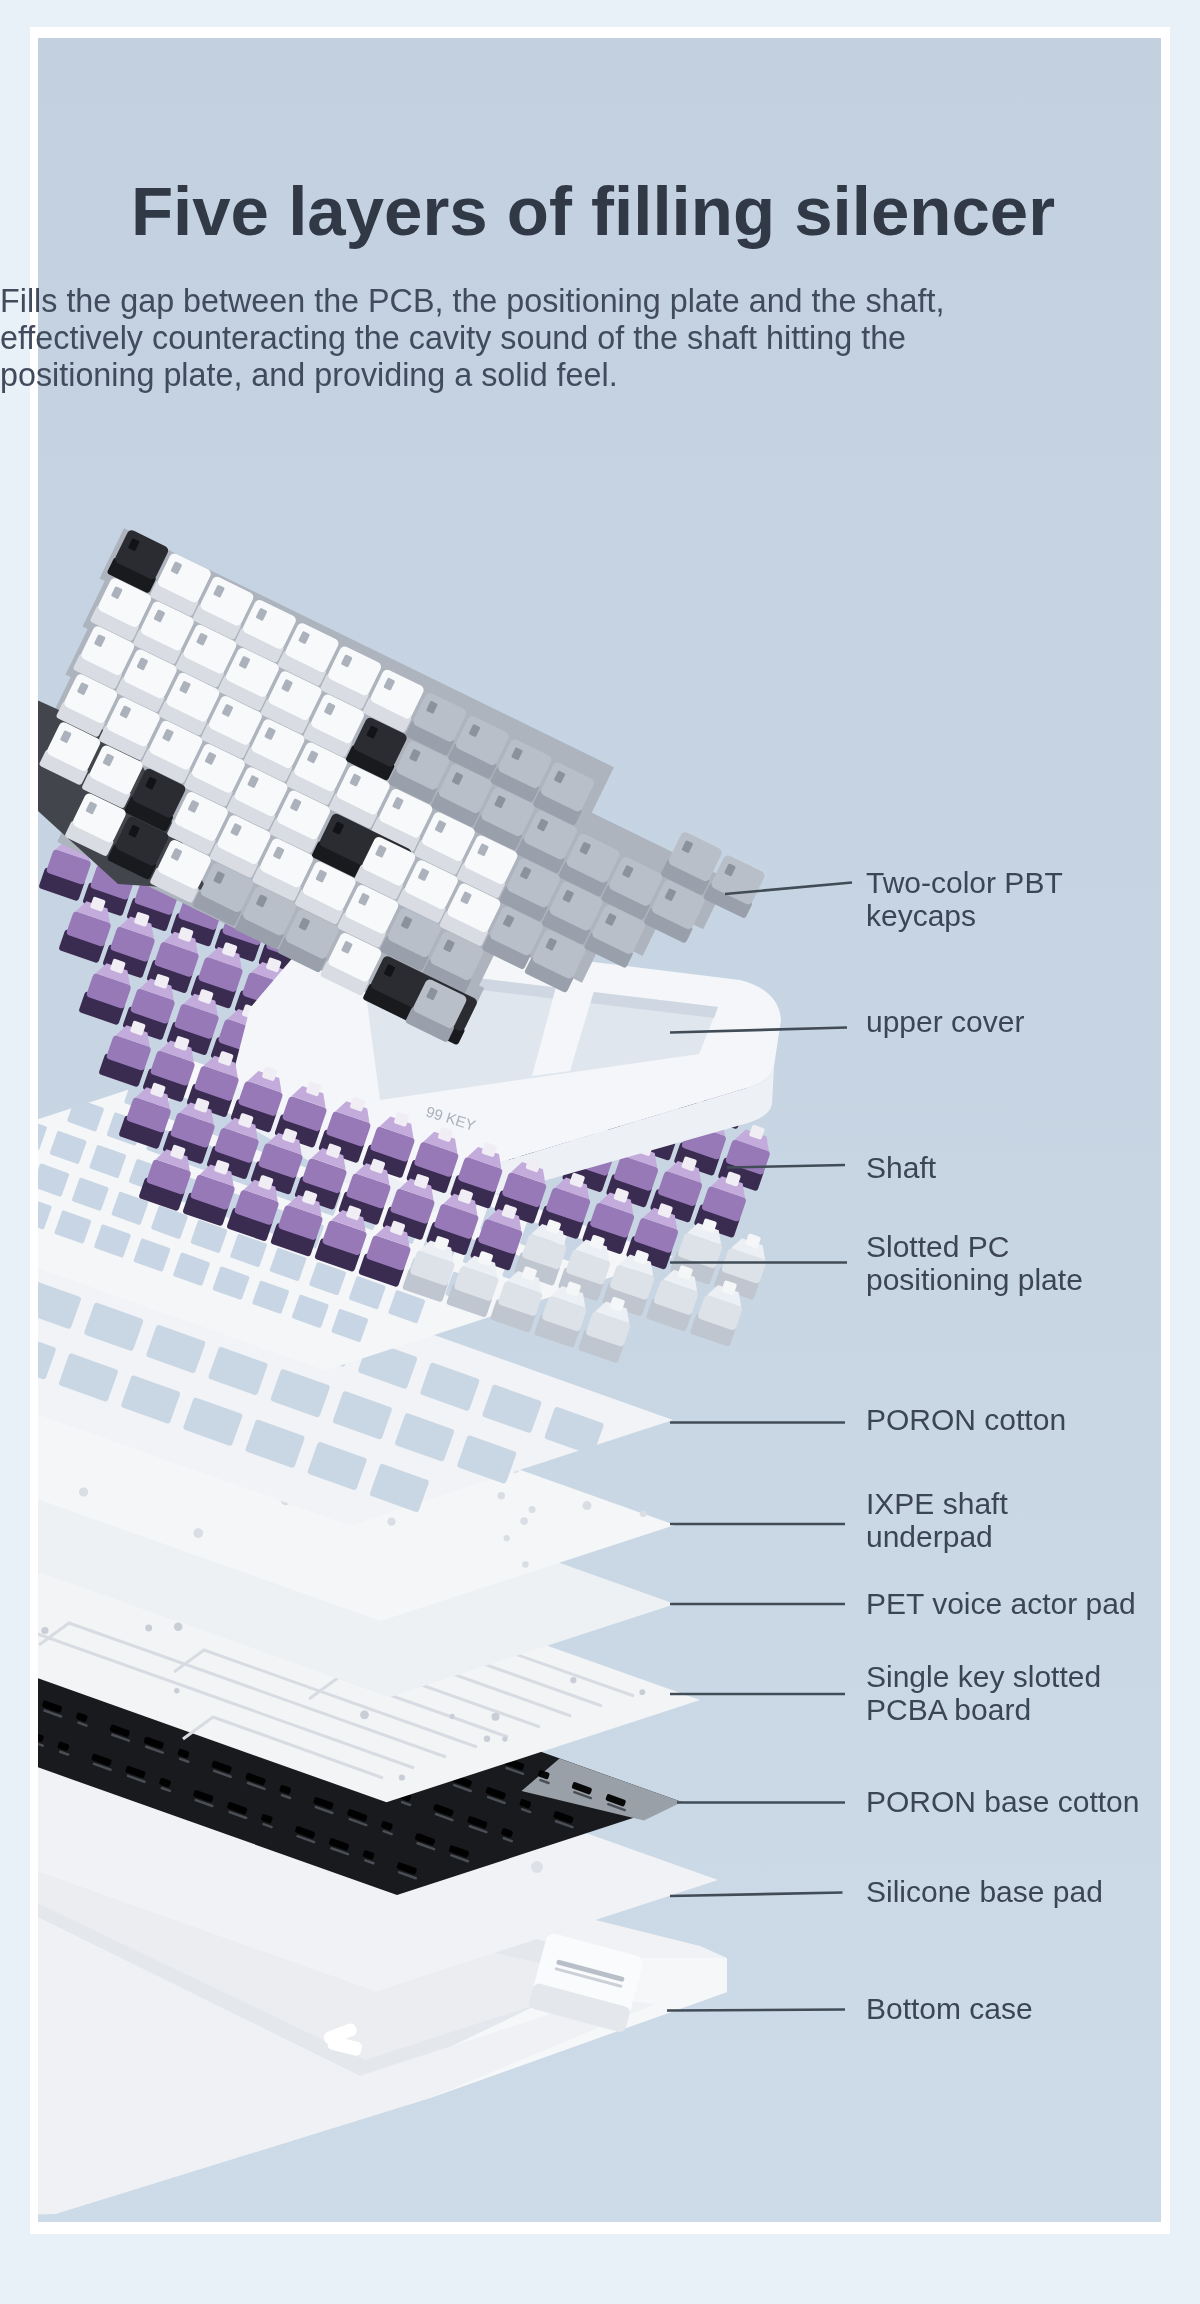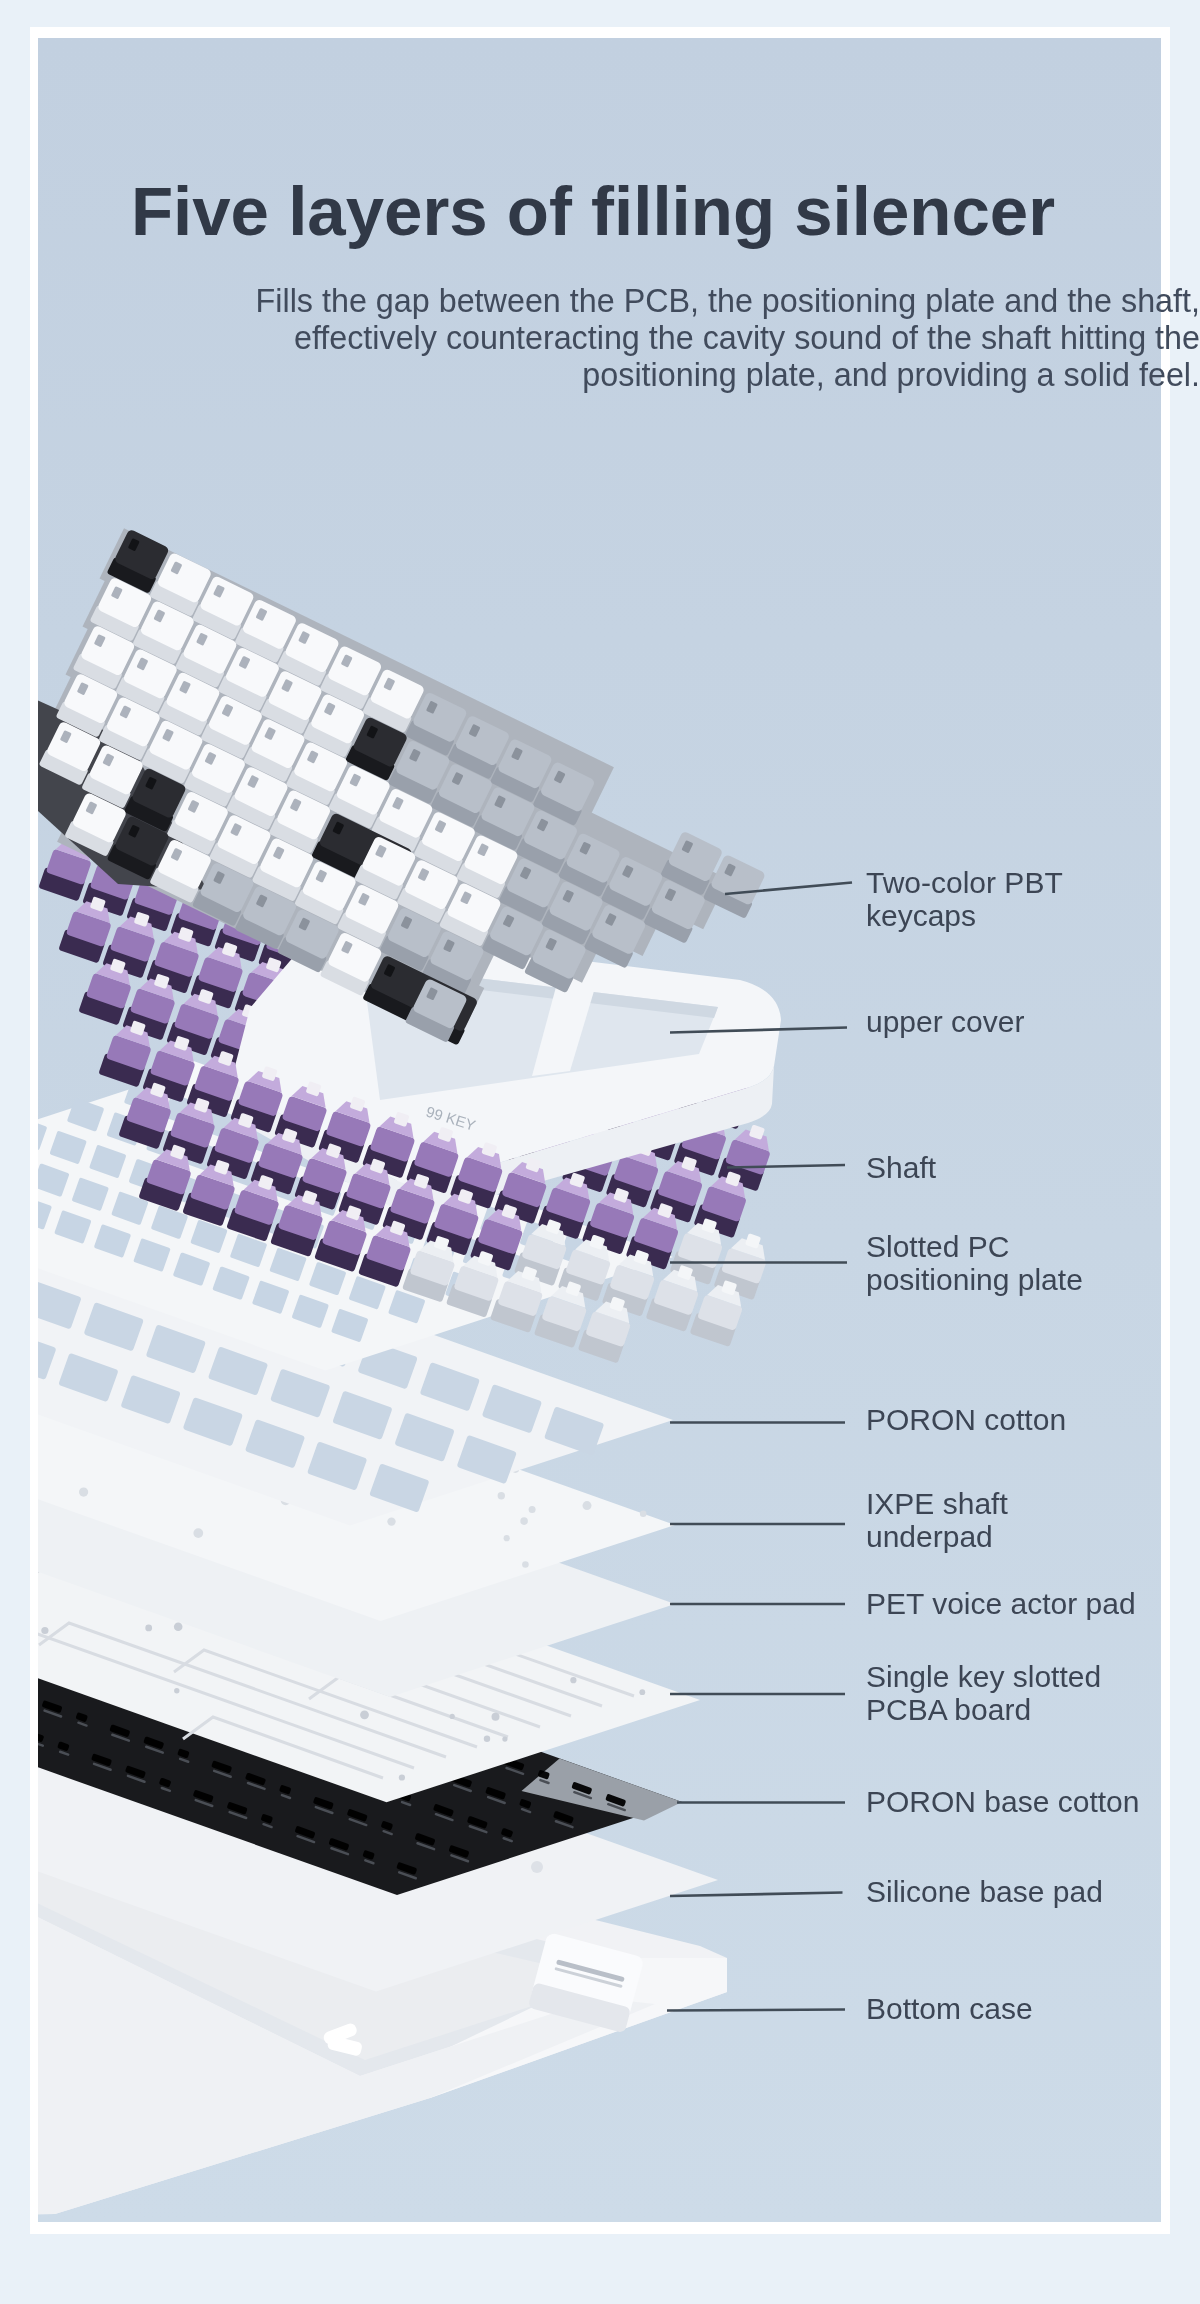--- a/index.html
+++ b/index.html
@@ -3,21 +3,21 @@
 <meta charset="utf-8">
 <style>
   html,body { margin:0; padding:0; }
   body { width:1200px; height:2304px; background:#e9f1f8; overflow:hidden;
          font-family:"Liberation Sans", sans-serif; position:relative; }
   .frame { position:absolute; left:30px; top:27px; width:1140px; height:2207px; background:#ffffff; }
   .panel { position:absolute; left:38px; top:38px; width:1123px; height:2184px;
             background:linear-gradient(180deg,#c2d0e0 0%,#c8d6e4 55%,#cddbe8 100%); }
   h1 { position:absolute; left:-7px; top:177px; width:1200px; margin:0; text-align:center;
         font-size:69px; font-weight:bold; color:#313947; line-height:69px; }
-  .sub { position:absolute; left:0; top:283px; width:1200px; margin:0; text-align:right;
+  .sub { position:absolute; left:0; top:283px; width:1200px; margin:0; text-align:left;
           font-size:32.3px; line-height:37px; color:#414b5c; }
   svg.art { position:absolute; left:0; top:0; }
 </style>
 </head>
 <body>
 
 <div class="frame"></div>
 
 <div class="panel"></div>
 

